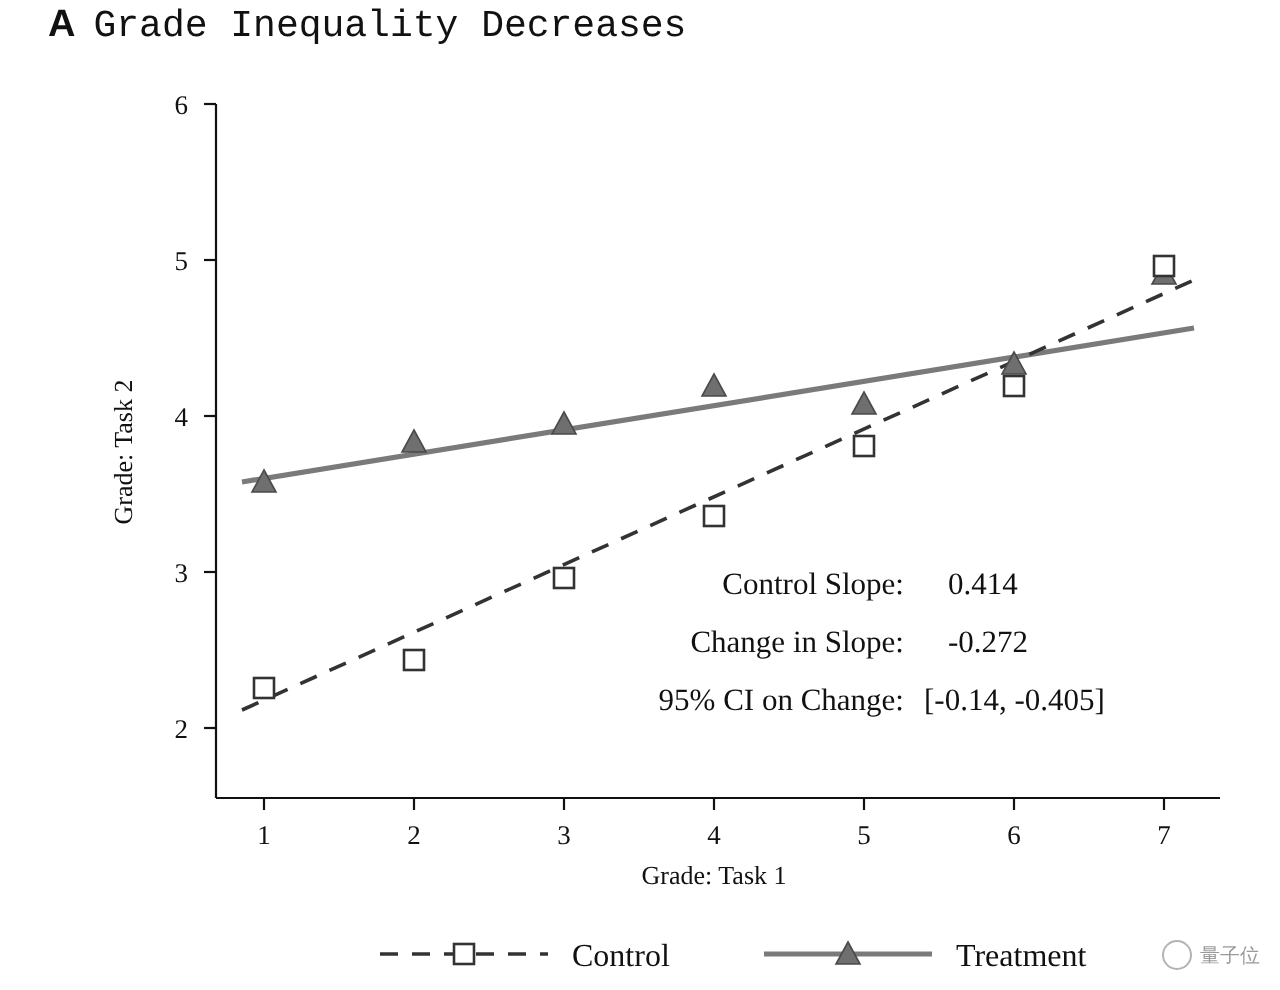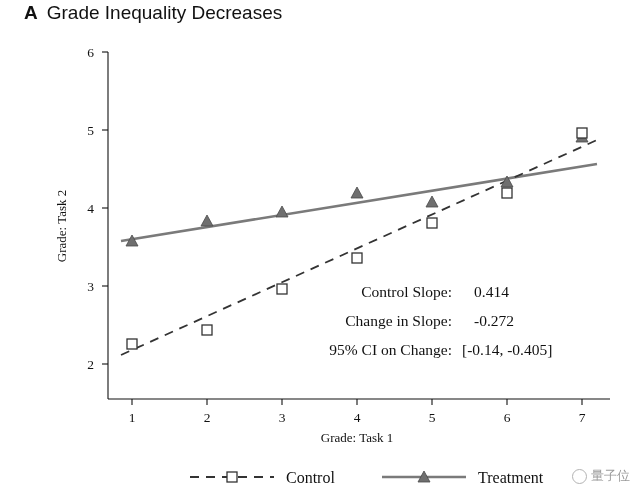--- a/index.html
+++ b/index.html
@@ -28,21 +28,21 @@
     align-items: baseline;
     gap: 9px;
   }
   .panel-letter {
     font-family: "Liberation Sans", sans-serif;
     font-weight: bold;
     font-size: 19px;
     color: #111;
   }
   .panel-title {
-    font-family: Liberation Sans, sans-serif;
+    font-family: Liberation Mono, monospace;
     font-size: 19px;
     color: #111;
   }
   .plot-area {
     position: absolute;
     left: 52px;
     top: 44px;
     width: 556px;
     height: 366px;
   }
@@ -71,21 +71,21 @@
   }
   .watermark {
     position: absolute;
     right: 10px;
     bottom: 10px;
     display: flex;
     align-items: center;
     gap: 4px;
     color: #9a9a9a;
     font-family: Liberation Sans, sans-serif;
-    font-size: 13px;
+    font-size: 10px;
   }
   .wm-circle {
     width: 13px; height: 13px;
     border-radius: 50%;
     border: 1px solid #b3b3b3;
     display: inline-block;
   }
 </style>
 </head>
 <body>

